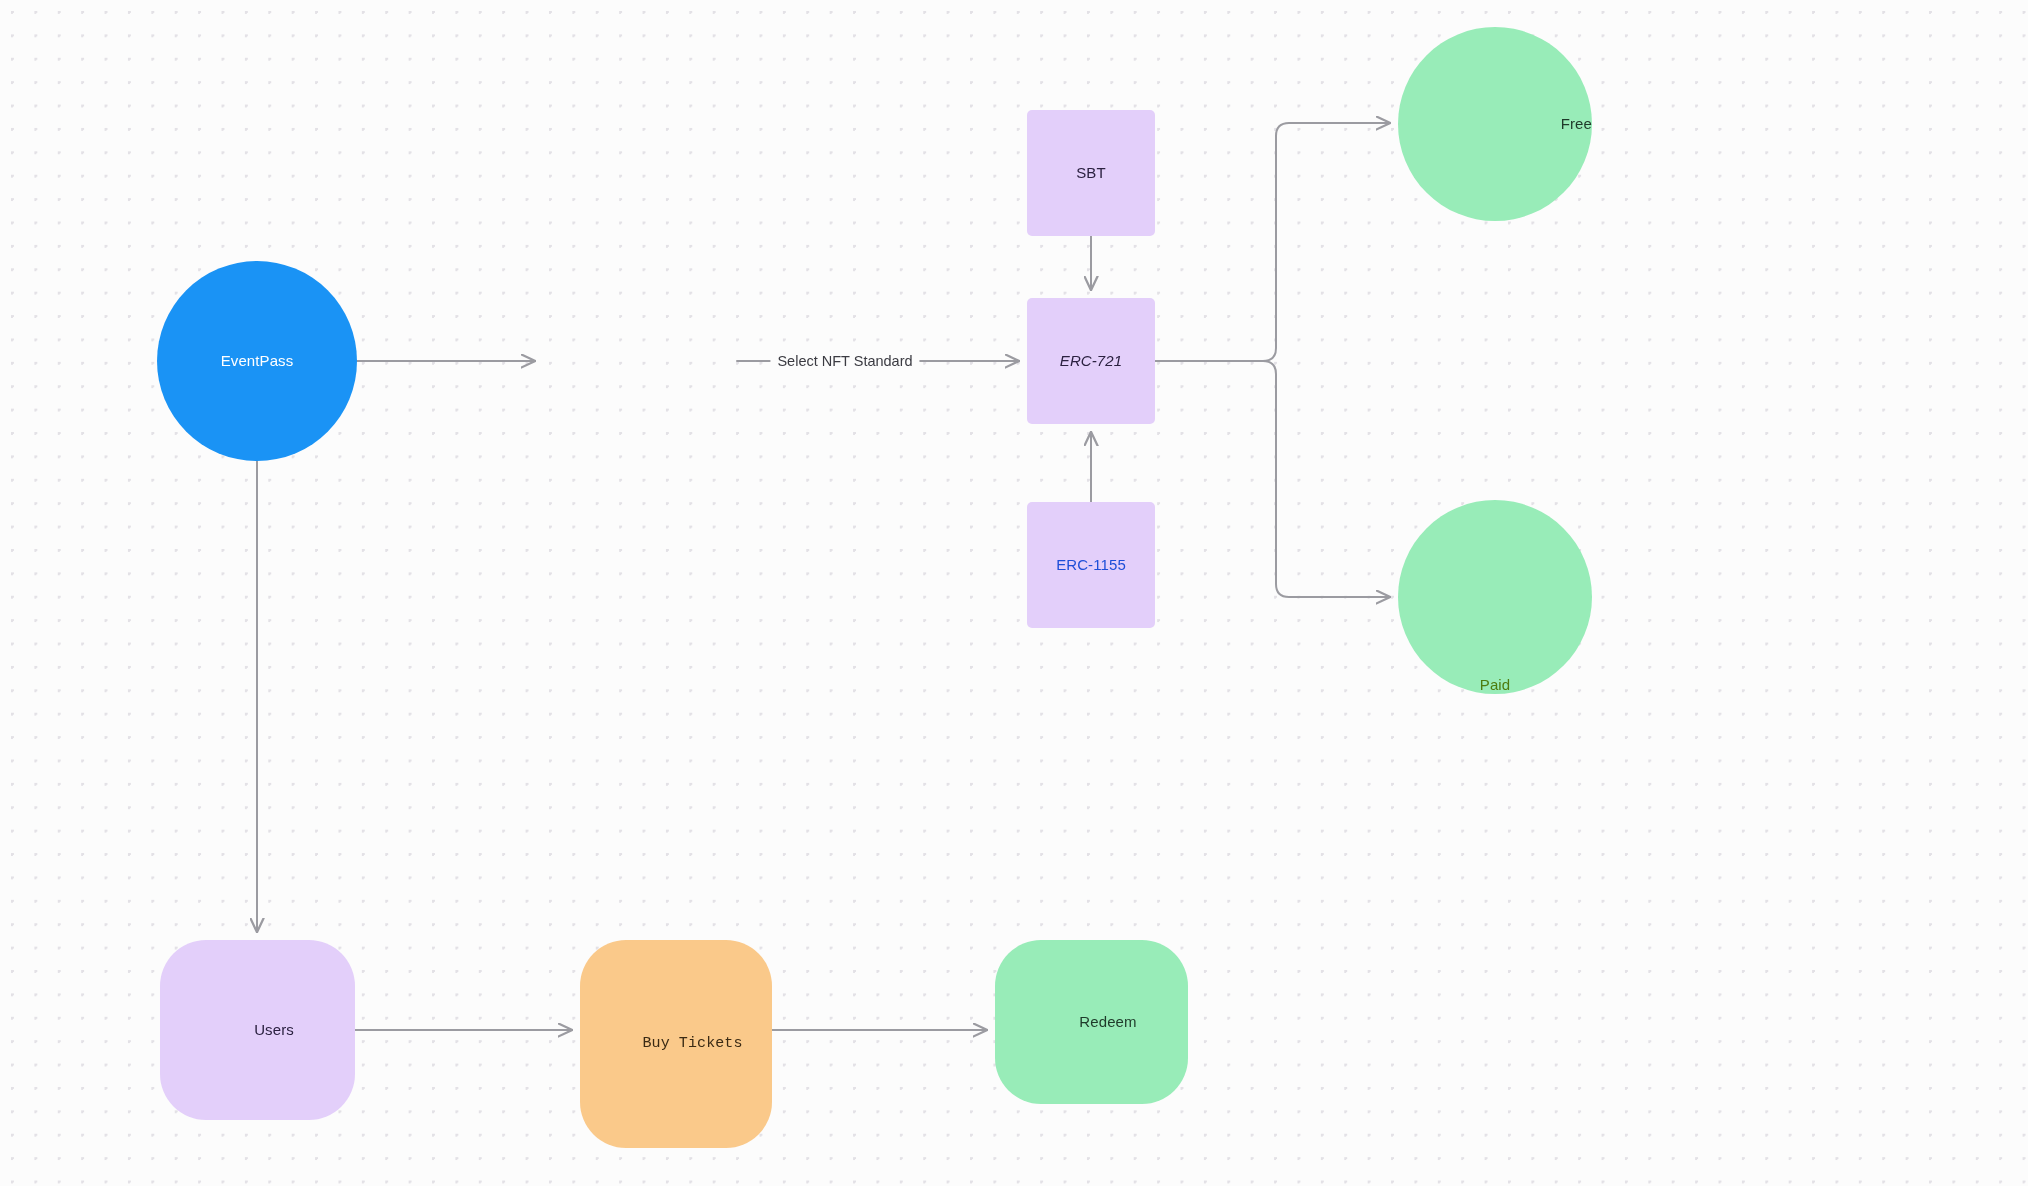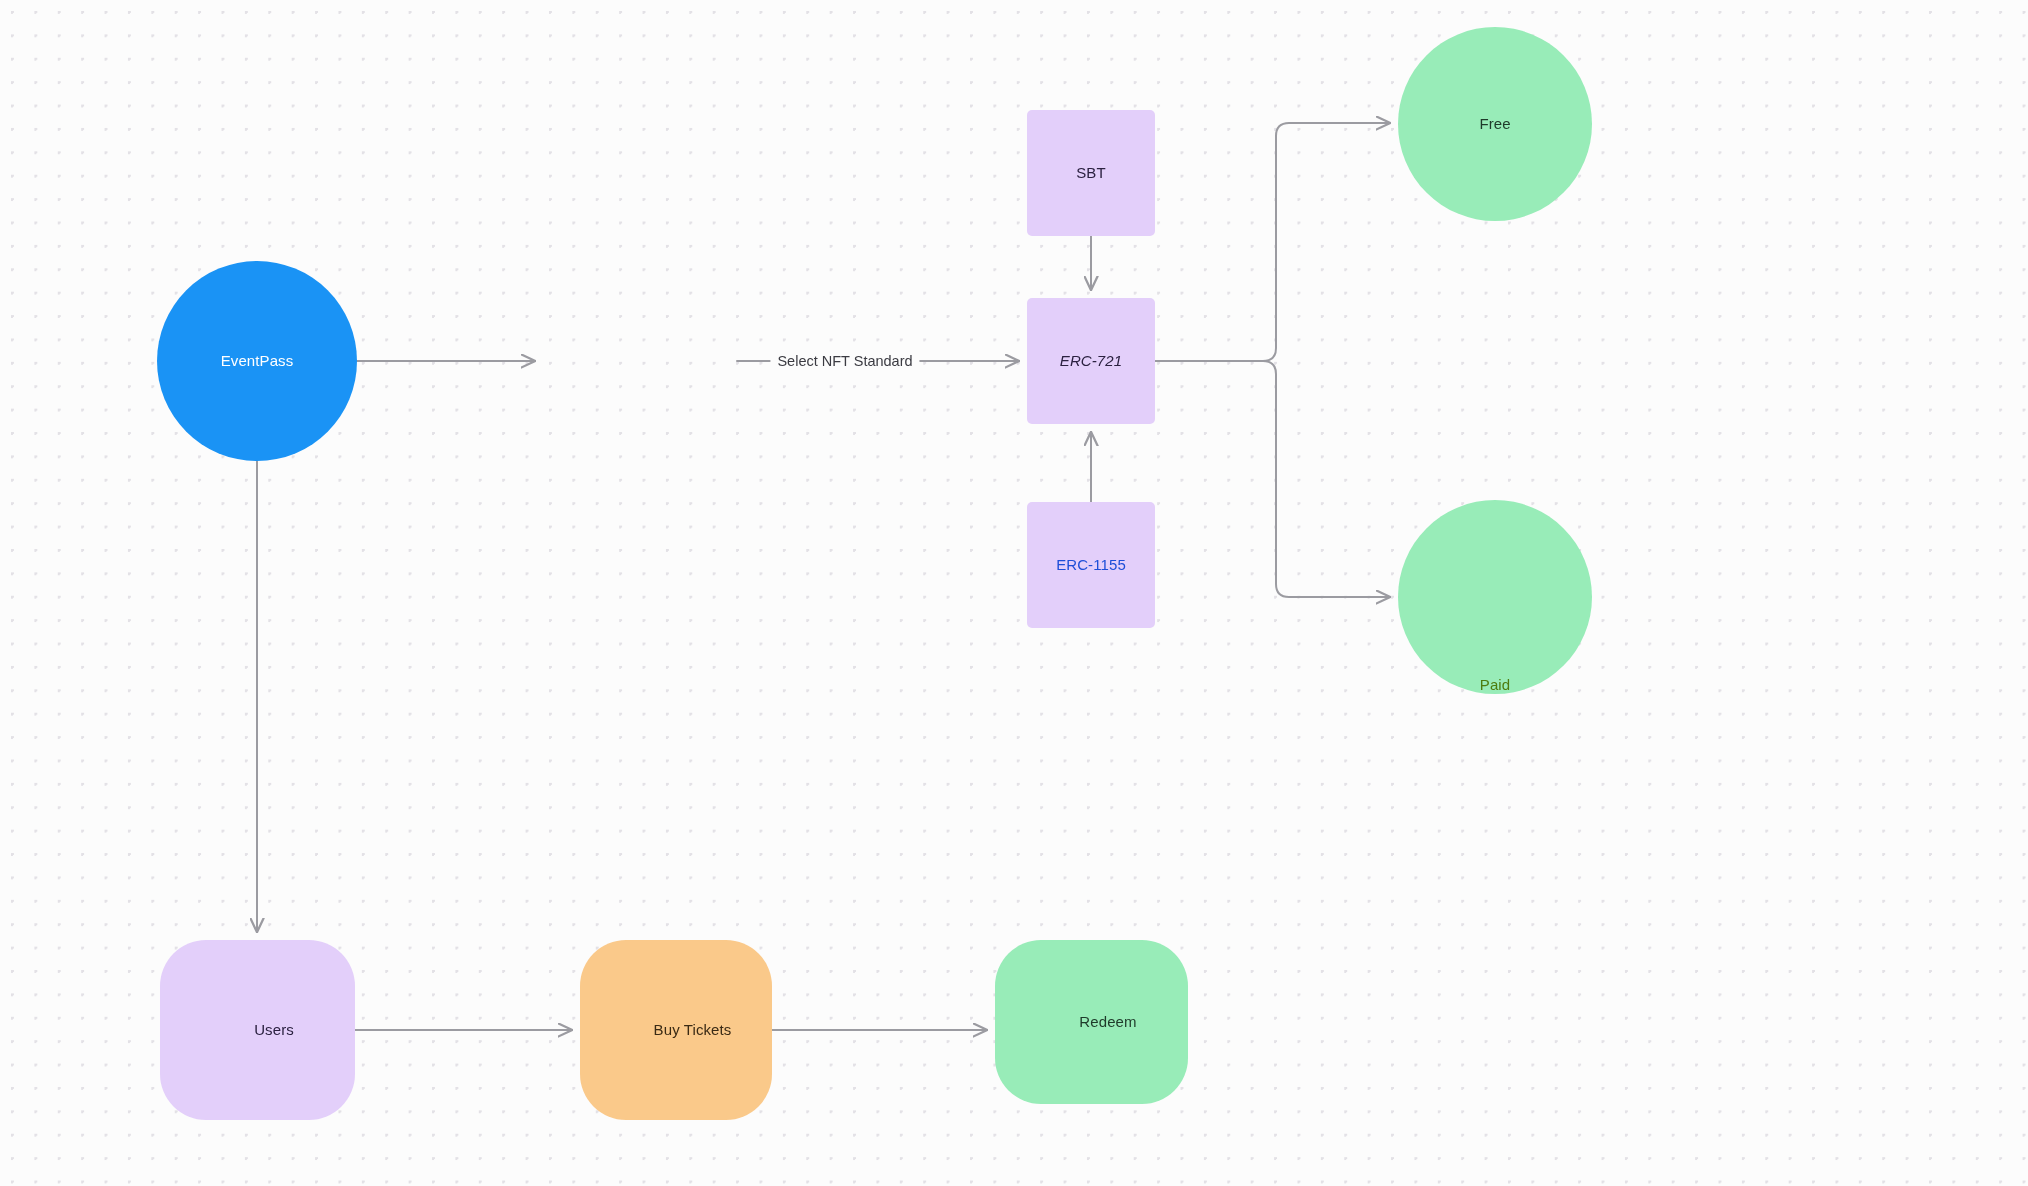--- a/index.html
+++ b/index.html
@@ -99,33 +99,33 @@
   </div>
 
   <div class="node shape-rect" style="left: 1027px; top: 298px; width: 128px; height: 126px; background: rgb(227, 207, 250); color: rgb(43, 33, 64); font-style: italic;">
     <span class="node-label">ERC-721</span>
   </div>
 
   <div class="node shape-rect" style="left: 1027px; top: 502px; width: 128px; height: 126px; background: rgb(227, 207, 250); color: #1d4ed8;">
     <span class="node-label">ERC-1155</span>
   </div>
 
-  <div class="node shape-circle" style="left: 1398px; top: 27px; width: 194px; height: 194px; background: rgb(152, 236, 184); color: rgb(31, 58, 42);">
+  <div class="node shape-circle" style="left: 1398px; top: 27px; width: 194px; height: 194px; background: rgb(152, 236, 184); color: rgb(31, 58, 42); justify-content: flex-end;">
     <span class="node-label">Free</span>
   </div>
 
   <div class="node shape-circle" style="left: 1398px; top: 500px; width: 194px; height: 194px; background: rgb(152, 236, 184); color: #4d7c0f; align-items: flex-end;">
     <span class="node-label">Paid</span>
   </div>
 
   <div class="node shape-round" style="left: 160px; top: 940px; width: 195px; height: 180px; background: rgb(227, 207, 250); color: rgb(43, 33, 64);">
     <span class="node-label">Users</span>
   </div>
 
-  <div class="node shape-round" style="left: 580px; top: 940px; width: 192px; height: 180px; background: rgb(250, 201, 138); color: rgb(58, 42, 20);">
+  <div class="node shape-round" style="left: 580px; top: 940px; width: 192px; height: 208px; background: rgb(250, 201, 138); color: rgb(58, 42, 20); font-family: Liberation Mono, monospace;">
     <span class="node-label">Buy Tickets</span>
   </div>
 
   <div class="node shape-round" style="left: 995px; top: 940px; width: 193px; height: 164px; background: rgb(152, 236, 184); color: rgb(31, 58, 42);">
     <span class="node-label">Redeem</span>
   </div>
 
   <div class="edge-label" style="left: 845px; top: 361px; background: rgb(252, 252, 252);">Select NFT Standard</div>
 
 </div>

